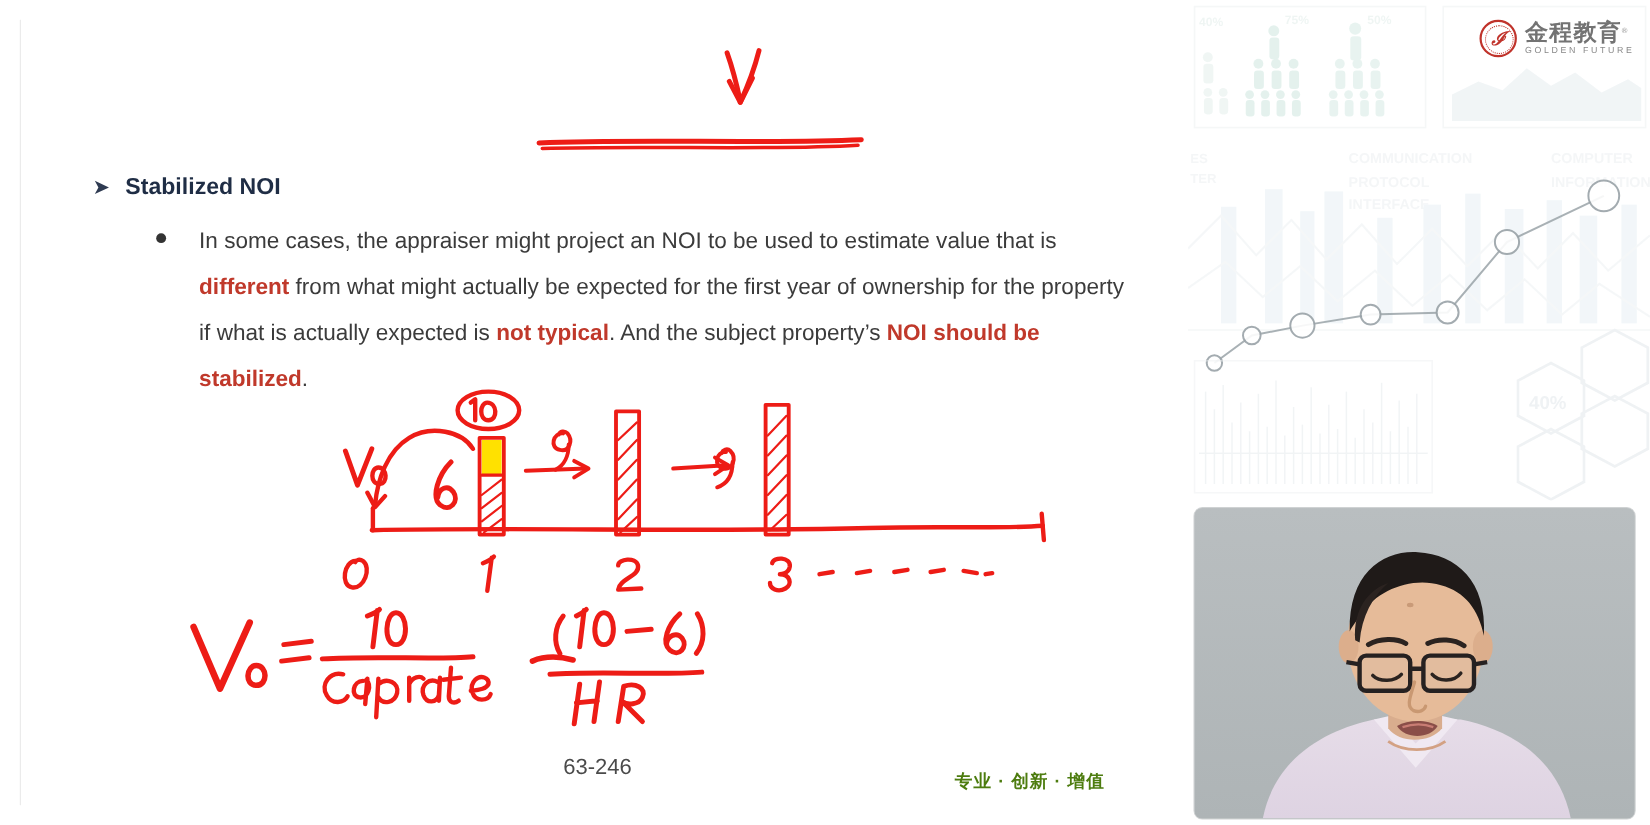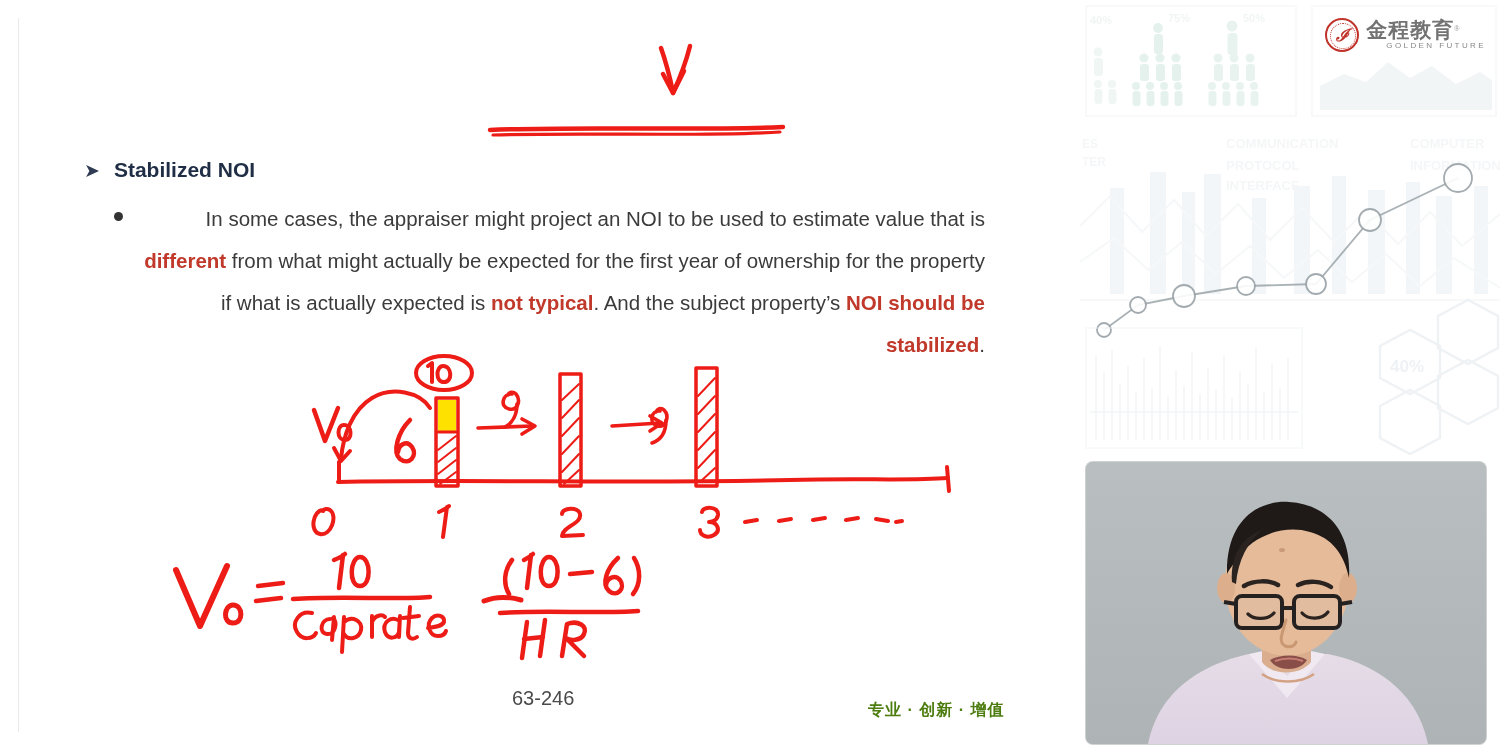--- a/index.html
+++ b/index.html
@@ -41,22 +41,22 @@
   
   #subhead {
     position:absolute; left:84px; top:158px;
     display:flex; align-items:baseline; gap:14px;
   }
   #subhead .arrow { color:#2f3b52; font-size:19px; line-height:1; }
   #subhead .txt { color:#1f2d45; font-size:21px; font-weight:bold; }
 
   
   #para-wrap {
-    position:absolute; left:114px; top:198px; width:880px;
-    display:flex; gap:12px;text-align:right;
+    position:absolute; left:142px; top:198px; width:880px;
+    display:flex; gap:30px;
   }
   #para-dot {
     flex:none; width:9px; height:9px; border-radius:50%;
     background:#333; margin-top:14px;
   }
   #para {
     font-size:20.5px; line-height:42px; color:#3b3b3b;
     width:850px;
   }
   #para b { color:#c0392b; font-weight:bold; }
@@ -103,21 +103,21 @@
   #seal .g {
     font-family:"Liberation Serif", serif;
     font-size:17px; font-style:italic; color:#c0332b; font-weight:bold;
     line-height:1;
   }
   #logo-cn {
     font-size:21px; font-weight:bold; color:#737373; line-height:1.05;
     letter-spacing:1px;
   }
   #logo-en {
-    font-size:8px; color:#888; letter-spacing:2.4px; line-height:1.3;margin-left:20px;
+    font-size:8px; color:#888; letter-spacing:2.4px; line-height:1.3;
   }
   #logo-reg { font-size:7px; color:#999; vertical-align:super; }
 
   
   #webcam {
     position:absolute; left:6px; top:462px; width:400px; height:282px;
     border-radius:7px; overflow:hidden; background:#b6bbbc;
     box-shadow:0 0 0 1px #cfd2d3;
   }
   #webcam svg { display:block; }

